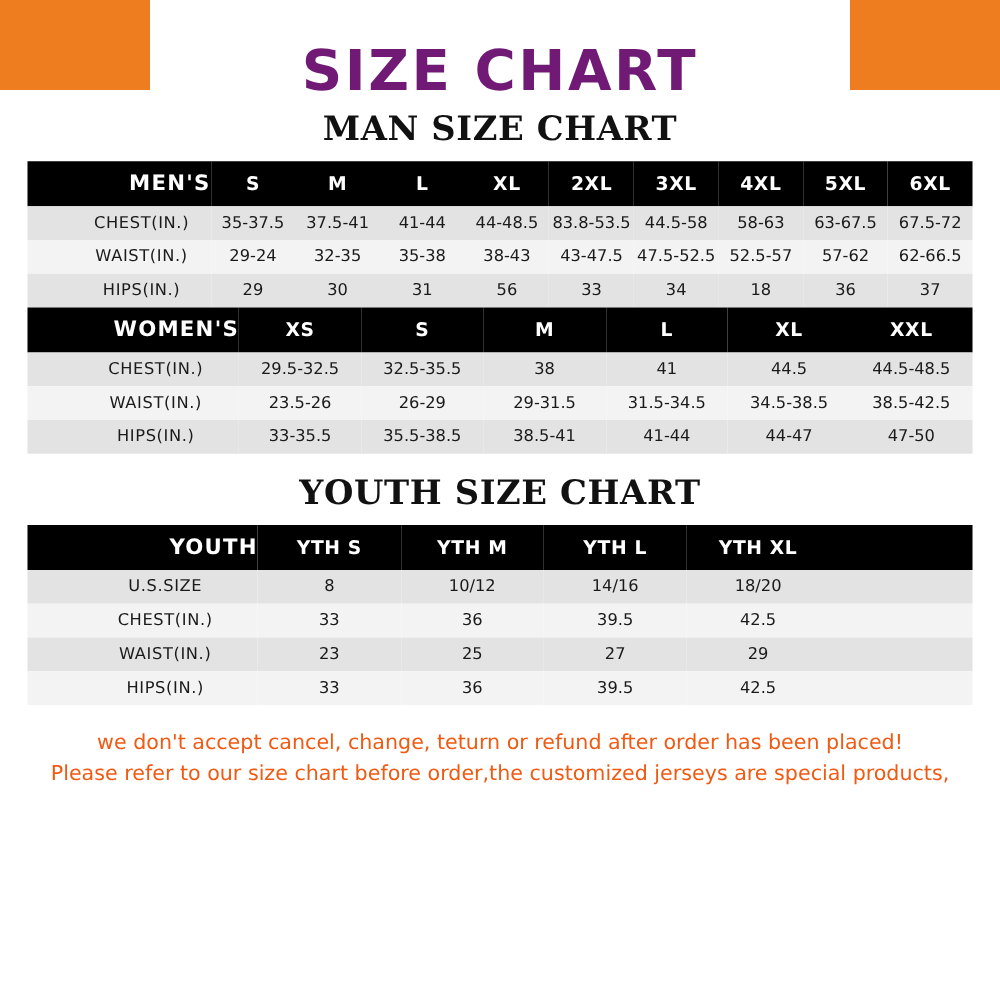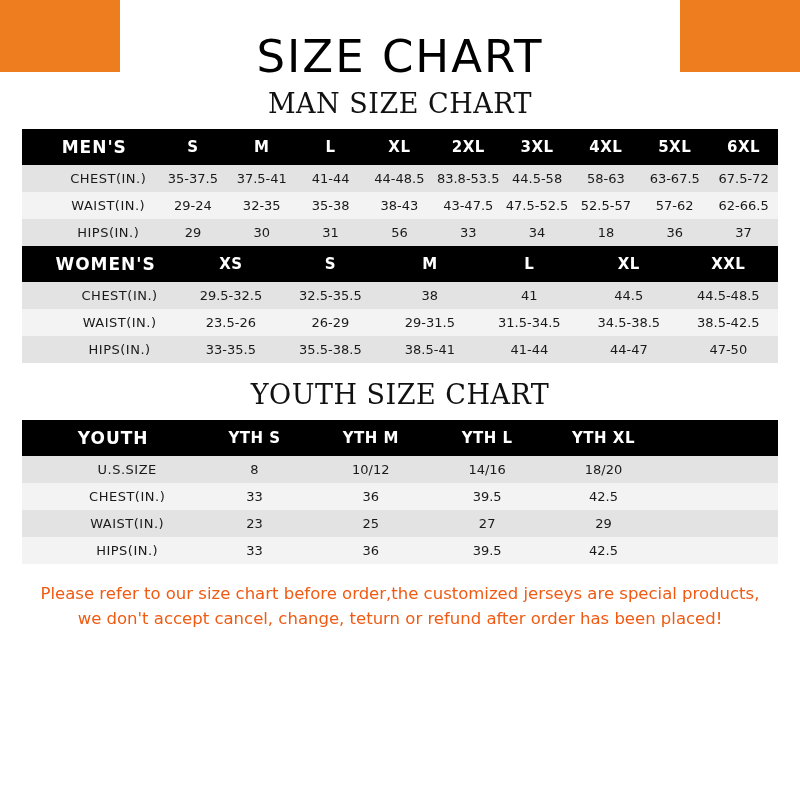--- a/index.html
+++ b/index.html
@@ -36,35 +36,35 @@
     transform: translateX(-50%);
     top: 0;
     width: 560px;
     height: 72px;
     background: #ffffff;
   }
   .header-title {
     position: relative;
     z-index: 2;
     font-family: "DejaVu Sans", sans-serif;
-    font-weight: normal;
+    font-weight: bold;
     font-size: 45px;
     letter-spacing: 2px;
-    color: #000000;
+    color: #701a75;
     line-height: 72px;
     margin-top: 41px;
   }
   .content {
     padding: 0 22px;
     box-sizing: border-box;
   }
   .section-title {
     text-align: center;
     font-family: "DejaVu Serif", serif;
-    font-weight: normal;
+    font-weight: bold;
     font-size: 27px;
     color: #111111;
     margin: 16px 0 10px 0;
     letter-spacing: 0.5px;
   }
   table.size-table {
     width: 100%;
     border-collapse: collapse;
     table-layout: fixed;
   }
@@ -81,22 +81,22 @@
     background: #000000;
   }
   table.size-table thead th {
     color: #ffffff;
     font-weight: bold;
     font-size: 15px;
     height: 36px;
     letter-spacing: 0.5px;
   }
   table.size-table thead th.rowlabel {
-    text-align: center;
-    padding-left: 8px;
+    text-align: right;
+    padding-left: 18px;
     font-size: 17px;
     letter-spacing: 1px;
   }
   table.size-table tbody tr.odd { background: #e3e3e3; }
   table.size-table tbody tr.even { background: #f3f3f3; }
   table.size-table tbody td.rowlabel {
     font-weight: normal;
     letter-spacing: 0.5px;
     font-size: 13px;
     padding-left: 36px;
@@ -265,18 +265,18 @@
           <td>33</td>
           <td>36</td>
           <td>39.5</td>
           <td>42.5</td>
           <td></td>
         </tr>
       </tbody>
     </table>
 
     <div class="footer-note">
+      <div>we don't accept cancel, change, teturn or refund after order has been placed!</div>
       <div>Please refer to our size chart before order,the customized jerseys are special products,</div>
-      <div>we don't accept cancel, change, teturn or refund after order has been placed!</div>
     </div>
 
   </div>
 </div>
 
 </body></html>

